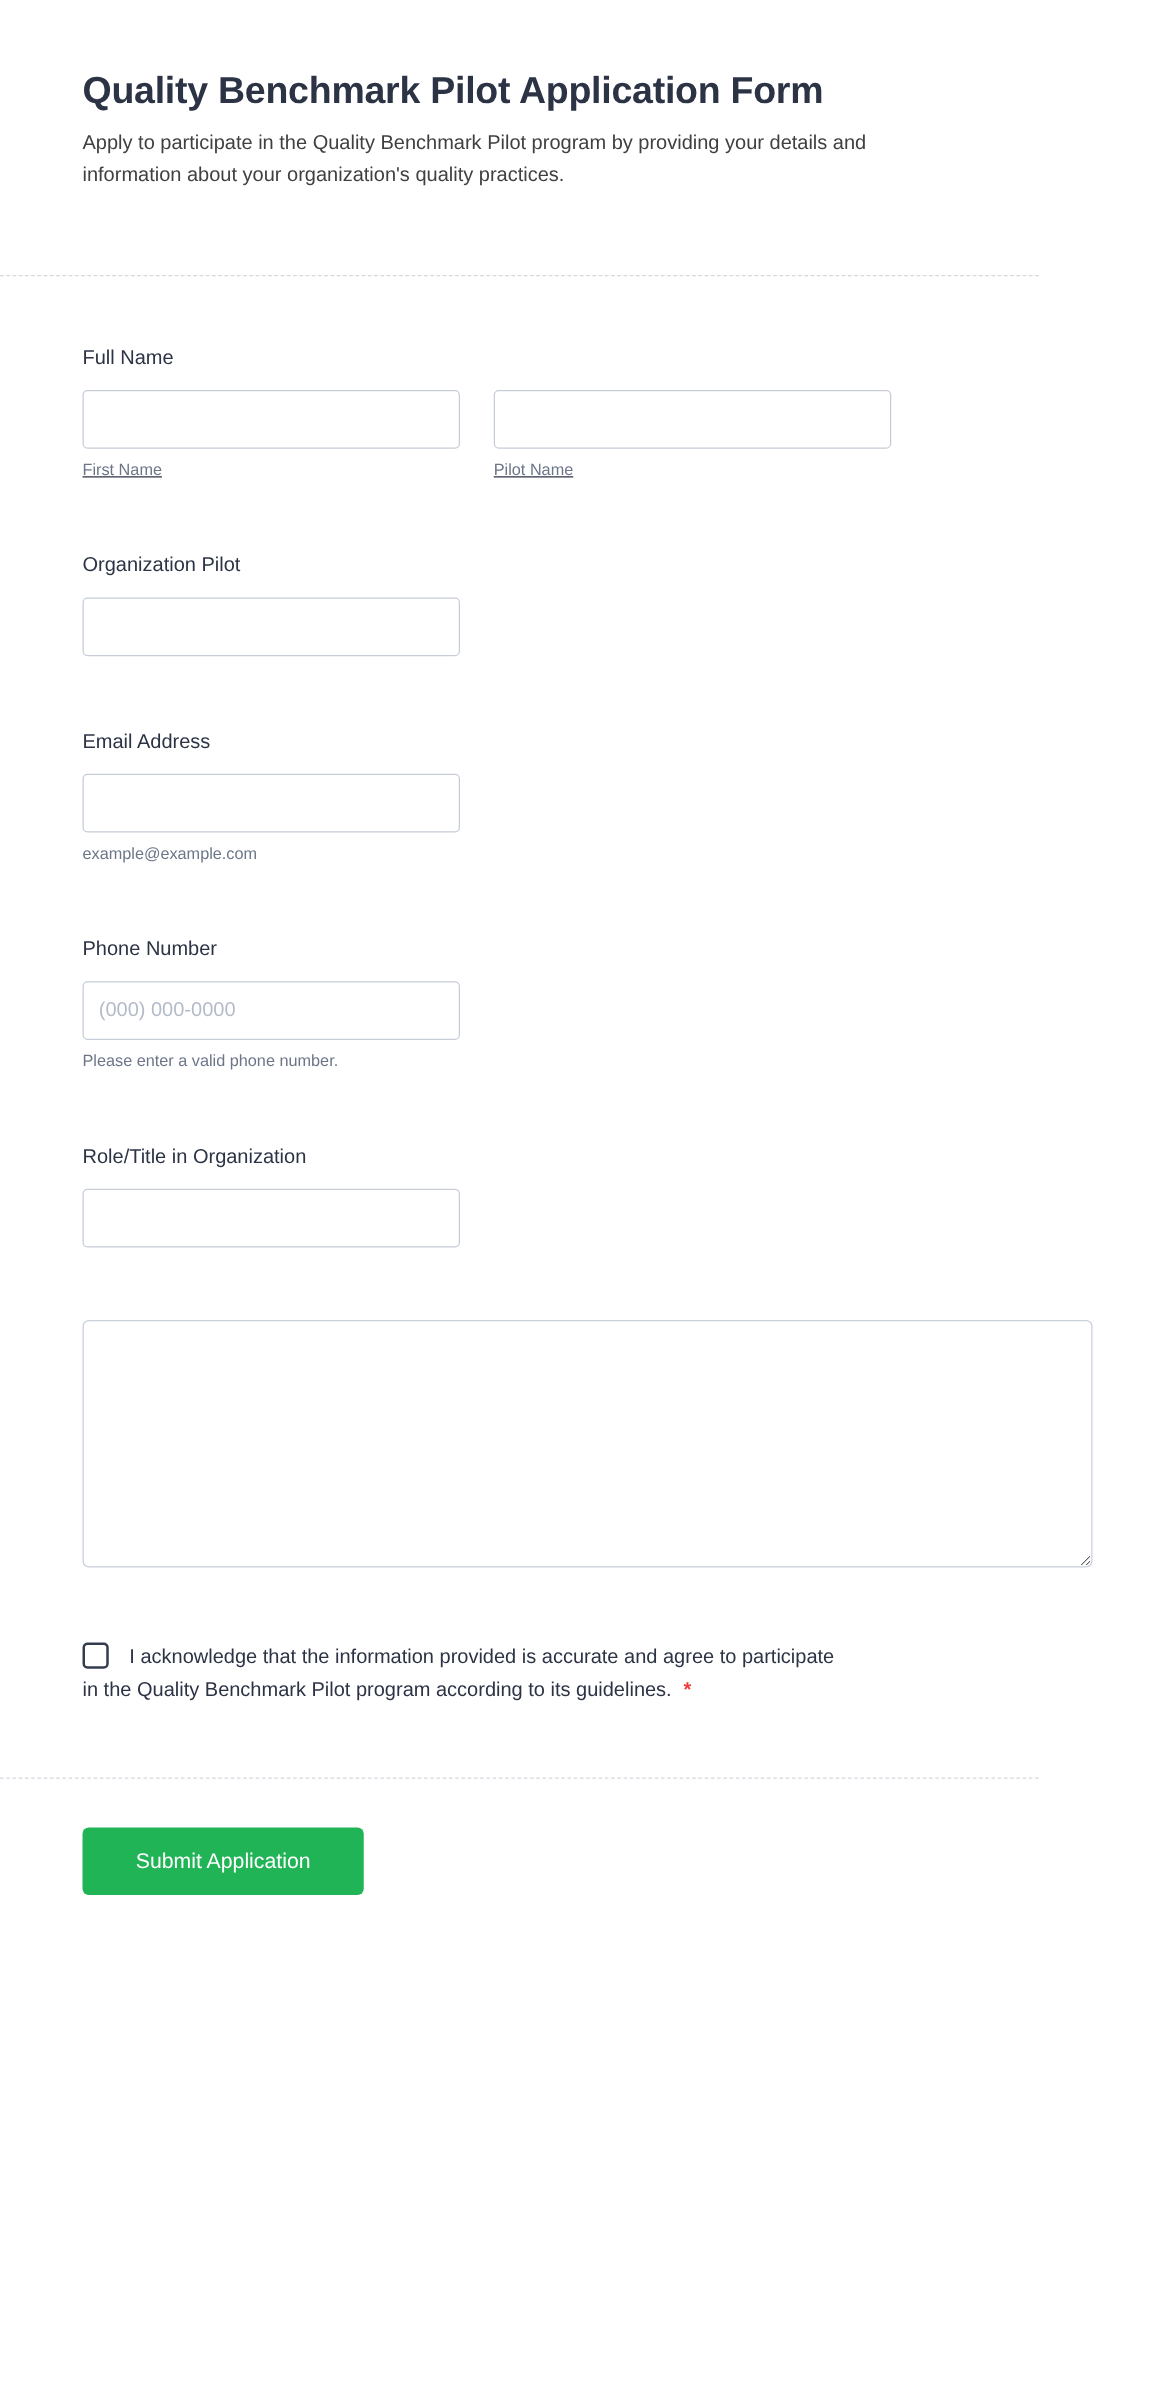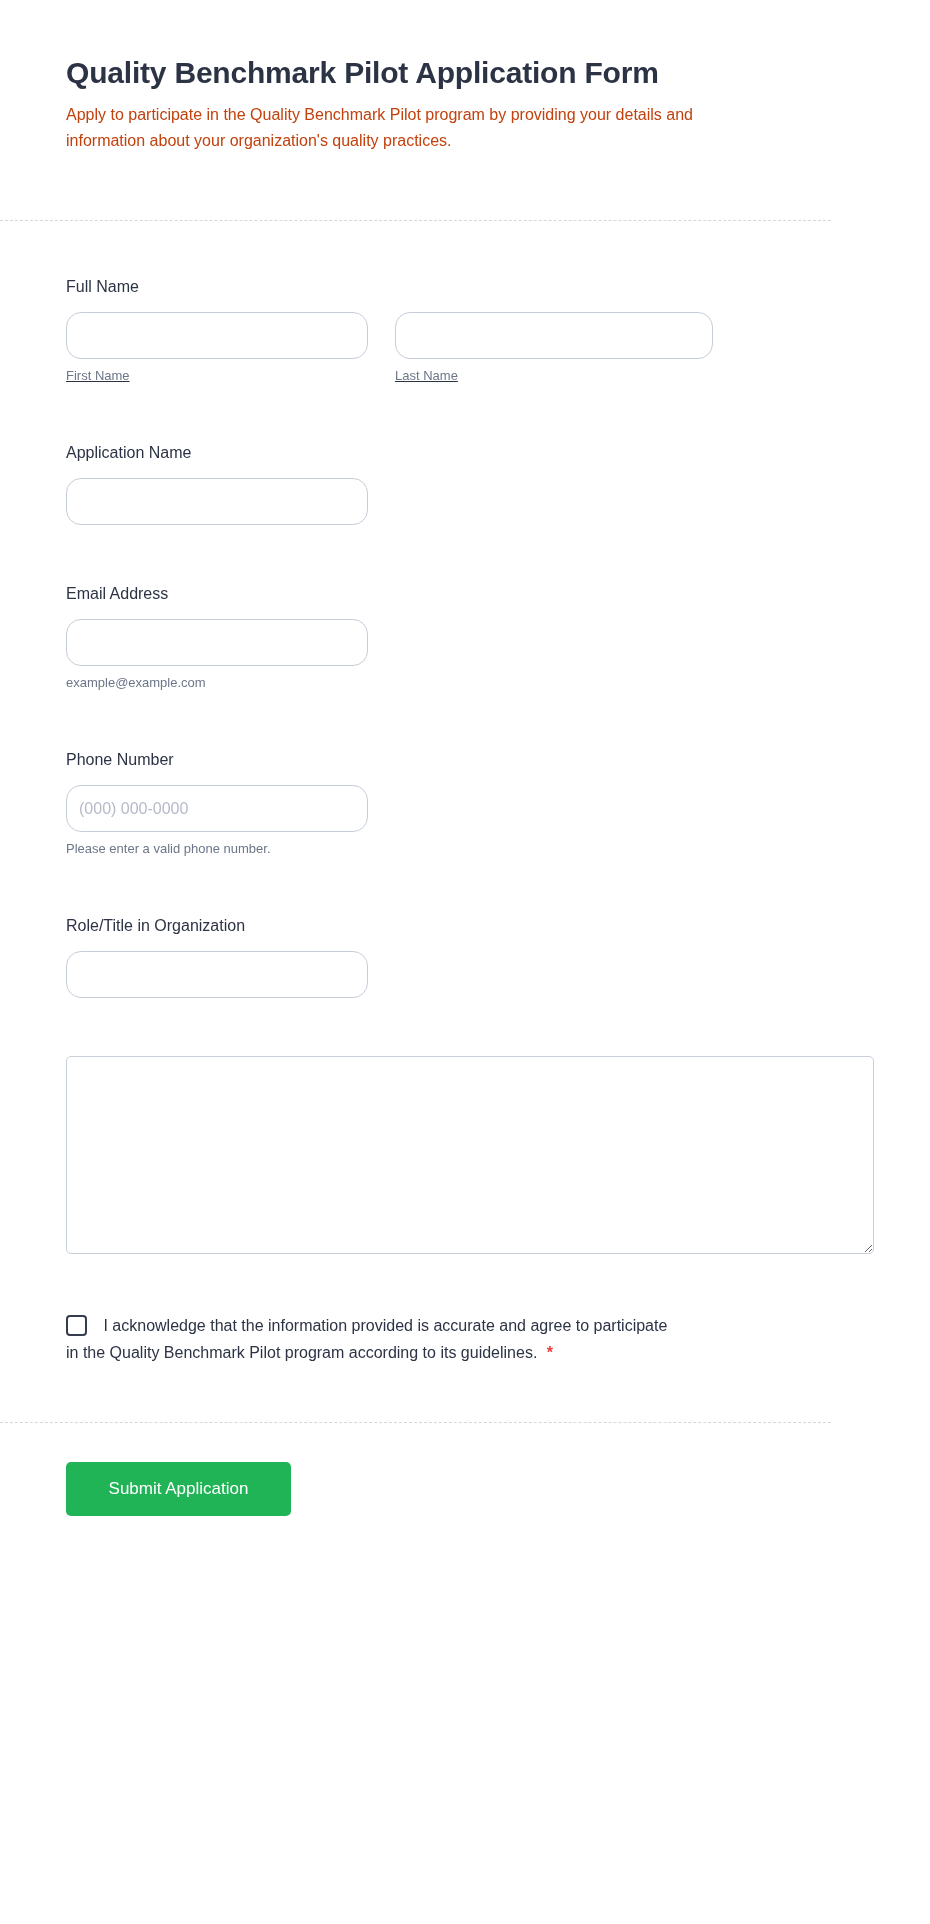--- a/index.html
+++ b/index.html
@@ -24,21 +24,21 @@
     line-height: 38px;
     font-weight: 700;
     letter-spacing: -0.2px;
     color: #2c3345;
   }
   .form-subtitle {
     margin: 0;
     max-width: 655px;
     font-size: 16px;
     line-height: 26px;
-    color: #c2410c;
+    color: #404040;
   }
 
   .divider {
     border: none;
     border-top: 1px dashed #d3d8df;
     margin: 0;
     width: 100%;
   }
 
   
@@ -52,21 +52,21 @@
     font-weight: 500;
     color: #2c3345;
     margin-bottom: 14px;
   }
 
   .text-input {
     display: block;
     height: 47px;
     width: 302px;
     border: 1px solid #c6cdd8;
-    border-radius: 15px;
+    border-radius: 4px;
     background: #ffffff;
     padding: 0 12px;
     font-size: 16px;
     font-family: inherit;
     color: #2c3345;
     outline: none;
   }
   .text-input::placeholder { color: #b3bbc9; }
 
   .name-row { display: flex; gap: 27px; text-decoration: underline; }
@@ -158,27 +158,27 @@
 
     <section class="q">
       <span class="q-label">Full Name</span>
       <div class="name-row">
         <div class="name-col">
           <input type="text" class="text-input first" value="" style="">
           <div class="sublabel">First Name</div>
         </div>
         <div class="name-col">
           <input type="text" class="text-input last" value="" style="">
-          <div class="sublabel">Last Name</div>
+          <div class="sublabel">Pilot Name</div>
         </div>
       </div>
     </section>
 
     <section class="q">
-      <span class="q-label">Application Name</span>
+      <span class="q-label">Organization Pilot</span>
       <input type="text" class="text-input" value="" style="">
     </section>
 
     <section class="q">
       <span class="q-label">Email Address</span>
       <input type="text" class="text-input" value="" style="">
       <div class="sublabel">example@example.com</div>
     </section>
 
     <section class="q">

